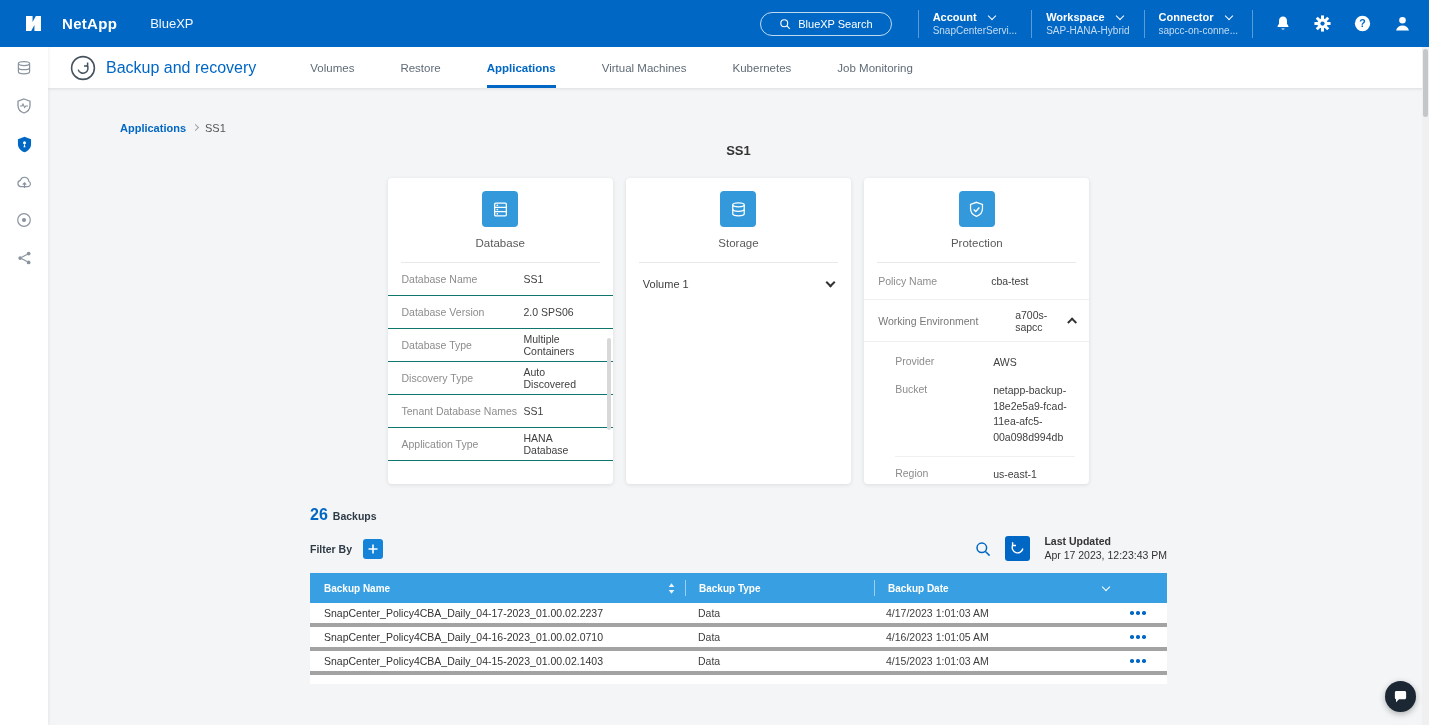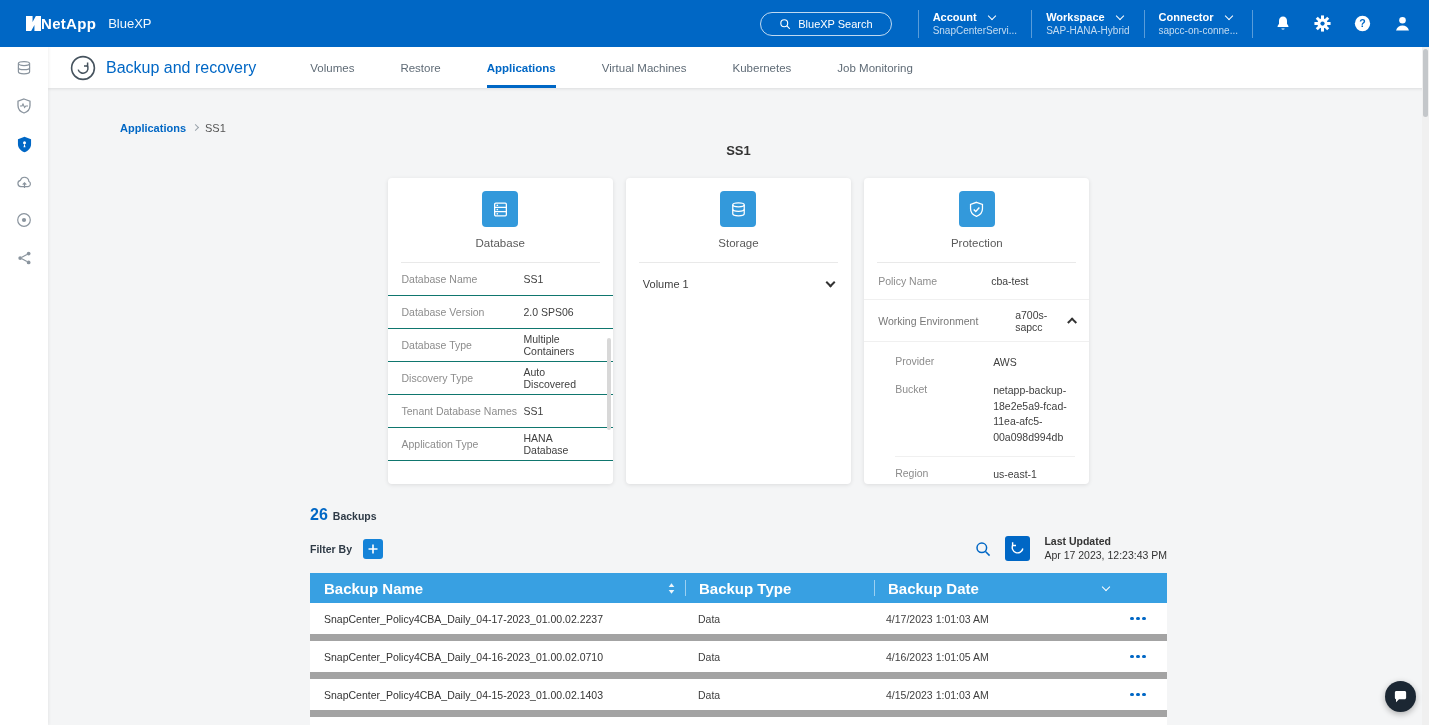--- a/index.html
+++ b/index.html
@@ -8,21 +8,21 @@
     font-family:"Liberation Sans","DejaVu Sans",sans-serif;
     background:#f4f5f6; color:#404040; position:relative;
   }
   :root{
     --blue:#0067C5; --tile:#3399DB; --thead:#38a0e2;
     --txt:#404040; --lbl:#8c8c8c; --navy:#2e3a46;
   }
 
   
   .topbar{height:47px;background:var(--blue);display:flex;align-items:center;padding:0 18px 0 26px;color:#fff;position:relative;z-index:20;}
-  .brand{display:flex;align-items:center;gap:0;}
+  .brand{display:flex;align-items:center;gap:21px;}
   .brand-name{font-size:15px;font-weight:bold;letter-spacing:.3px;}
   .product-name{font-size:13px;margin-left:12px;opacity:.95;}
   .top-spacer{flex:1;}
   .search-pill{display:flex;align-items:center;gap:7px;border:1px solid rgba(255,255,255,.75);border-radius:14px;padding:5px 18px;font-size:11px;cursor:pointer;margin-right:26px;white-space:nowrap;}
   .hsel-wrap{display:flex;align-items:center;}
   .vdiv{width:1px;height:28px;background:rgba(255,255,255,.35);}
   .hsel{padding:2px 14px;min-width:100px;cursor:pointer;}
   .hsel-top{display:flex;align-items:center;gap:12px;font-size:11px;font-weight:bold;}
   .hsel-val{font-size:10px;opacity:.75;margin-top:2px;max-width:92px;white-space:nowrap;overflow:hidden;}
   .top-icons{display:flex;align-items:center;gap:23px;margin-left:22px;}
@@ -89,28 +89,28 @@
   .filter-label{font-size:10.5px;font-weight:bold;color:var(--navy);margin-right:11px;}
   .add-filter-btn{width:20px;height:20px;background:#1583d8;border-radius:3px;display:flex;align-items:center;justify-content:center;cursor:pointer;}
   .filter-right{margin-left:auto;display:flex;align-items:center;gap:14px;}
   .tbl-search{color:var(--blue);cursor:pointer;display:flex;}
   .refresh-btn{width:25px;height:25px;background:var(--blue);border-radius:3px;display:flex;align-items:center;justify-content:center;cursor:pointer;}
   .lastupd{line-height:1.3;}
   .lastupd .lu-label{font-size:10.5px;font-weight:bold;color:#333;}
   .lastupd .lu-value{font-size:10.5px;color:#333;}
 
   .table{margin-top:12px;}
-  .t-head{display:flex;align-items:center;height:30px;background:var(--thead);color:#fff;font-size:15px;font-weight:bold;}
+  .t-head{display:flex;align-items:center;height:30px;background:var(--thead);color:#fff;font-size:10px;font-weight:bold;}
   .th-name{flex:0 0 375px;display:flex;align-items:center;padding-left:14px;cursor:pointer;height:100%;}
   .th-sort{margin-left:auto;margin-right:10px;display:flex;}
   .th-sep{width:1px;height:16px;background:rgba(255,255,255,.5);}
   .th-type{flex:0 0 188px;padding-left:13px;cursor:pointer;}
   .th-date{flex:1;display:flex;align-items:center;padding-left:13px;cursor:pointer;height:100%;}
   .th-date .chev{margin-left:auto;margin-right:58px;border-color:#fff;}
-  .t-row{display:flex;align-items:center;height:38px;background:#fff;border-bottom:7px solid #a3a3a3;font-size:10.5px;}
+  .t-row{display:flex;align-items:center;height:24px;background:#fff;border-bottom:4px solid #a3a3a3;font-size:10.5px;}
   .td-name{flex:0 0 375px;padding-left:14px;color:#333;white-space:nowrap;overflow:hidden;}
   .td-type{flex:0 0 188px;padding-left:13px;color:var(--txt);}
   .td-date{flex:1;padding-left:13px;color:var(--txt);}
   .td-actions{flex:0 0 58px;display:flex;justify-content:center;}
   .dots{display:flex;gap:2.5px;cursor:pointer;padding:4px;}
   .dots i{width:3.5px;height:3.5px;border-radius:50%;background:var(--blue);display:block;}
   .t-partial{height:9px;background:#fff;}
 
   
   .chat-bubble{position:absolute;right:13px;bottom:13px;width:31px;height:31px;border-radius:50%;background:#1b2733;display:flex;align-items:center;justify-content:center;cursor:pointer;z-index:30;box-shadow:0 2px 6px rgba(0,0,0,.3);}

